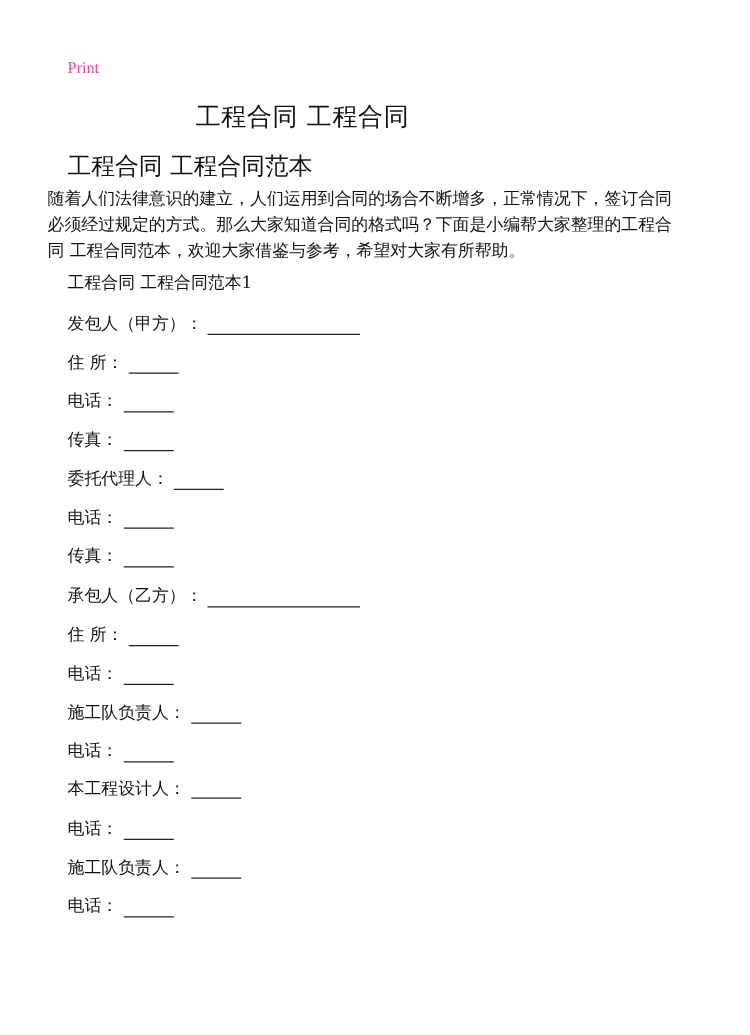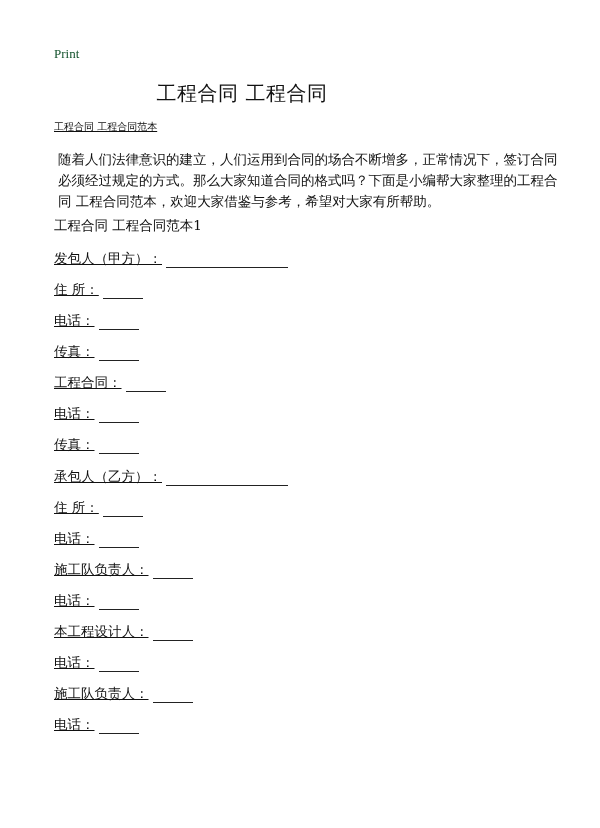--- a/index.html
+++ b/index.html
@@ -1,23 +1,23 @@
 <!DOCTYPE html>
 <html><head>
 <meta charset="utf-8">
 <style>
   html, body { margin: 0; padding: 0; background: #ffffff; }
   body { width: 600px; height: 828px; position: relative; overflow: hidden;
          font-family: "DejaVu Sans", sans-serif; color: #111; }
-  .print { position: absolute; left: 54px; top: 46px; font-family: "Liberation Serif", serif; font-size: 13px; color: #14532d; }
+  .print { position: absolute; left: 54px; top: 46px; font-family: "Liberation Serif", serif; font-size: 13px; color: #ec4899; }
   .title { position: absolute; left: 0; width: 484px; top: 80px; text-align: center; font-size: 20px; letter-spacing: 0.5px; }
-  .subtitle { position: absolute; left: 54px; top: 120px; font-size: 10px; text-decoration: underline; }
-  .intro { position: absolute; left: 58px; top: 149px; width: 500px; font-size: 13.5px; line-height: 21px; }
+  .subtitle { position: absolute; left: 54px; top: 120px; font-size: 19px; }
+  .intro { position: absolute; left: 38px; top: 149px; width: 500px; font-size: 13.5px; line-height: 21px; }
   .section-title { position: absolute; left: 54px; top: 217px; font-size: 13.5px; font-weight: normal; font-family: "DejaVu Serif", serif; }
-  .field { position: absolute; left: 54px; font-size: 13.5px; display: flex; align-items: flex-end; height: 20px; text-decoration: underline; }
+  .field { position: absolute; left: 54px; font-size: 13.5px; display: flex; align-items: flex-end; height: 20px; }
   .field .line { display: inline-block; border-bottom: 1px solid #222; height: 14px; margin-left: 4px; }
 </style>
 </head>
 <body>
 
 <div class="print">Print</div>
 <div class="title">工程合同  工程合同</div>
 <div class="subtitle">工程合同 工程合同范本</div>
 <div class="intro">随着人们法律意识的建立，人们运用到合同的场合不断增多，正常情况下，签订合同必须经过规定的方式。那么大家知道合同的格式吗？下面是小编帮大家整理的工程合同 工程合同范本，欢迎大家借鉴与参考，希望对大家有所帮助。</div>
 <div class="section-title">工程合同 工程合同范本1</div>
@@ -33,21 +33,21 @@
     </div>
     <div class="field" style="top: 310px;">
       <span>电话：</span>
       <span class="line" style="width: 40px;"></span>
     </div>
     <div class="field" style="top: 341px;">
       <span>传真：</span>
       <span class="line" style="width: 40px;"></span>
     </div>
     <div class="field" style="top: 372px;">
-      <span>工程合同：</span>
+      <span>委托代理人：</span>
       <span class="line" style="width: 40px;"></span>
     </div>
     <div class="field" style="top: 403px;">
       <span>电话：</span>
       <span class="line" style="width: 40px;"></span>
     </div>
     <div class="field" style="top: 434px;">
       <span>传真：</span>
       <span class="line" style="width: 40px;"></span>
     </div>
@@ -64,21 +64,21 @@
       <span class="line" style="width: 40px;"></span>
     </div>
     <div class="field" style="top: 559px;">
       <span>施工队负责人：</span>
       <span class="line" style="width: 40px;"></span>
     </div>
     <div class="field" style="top: 590px;">
       <span>电话：</span>
       <span class="line" style="width: 40px;"></span>
     </div>
-    <div class="field" style="top: 621px;">
+    <div class="field" style="top: 621px; align-items: center;">
       <span>本工程设计人：</span>
       <span class="line" style="width: 40px;"></span>
     </div>
     <div class="field" style="top: 652px;">
       <span>电话：</span>
       <span class="line" style="width: 40px;"></span>
     </div>
     <div class="field" style="top: 683px; align-items: flex-end;">
       <span>施工队负责人：</span>
       <span class="line" style="width: 40px;"></span>

